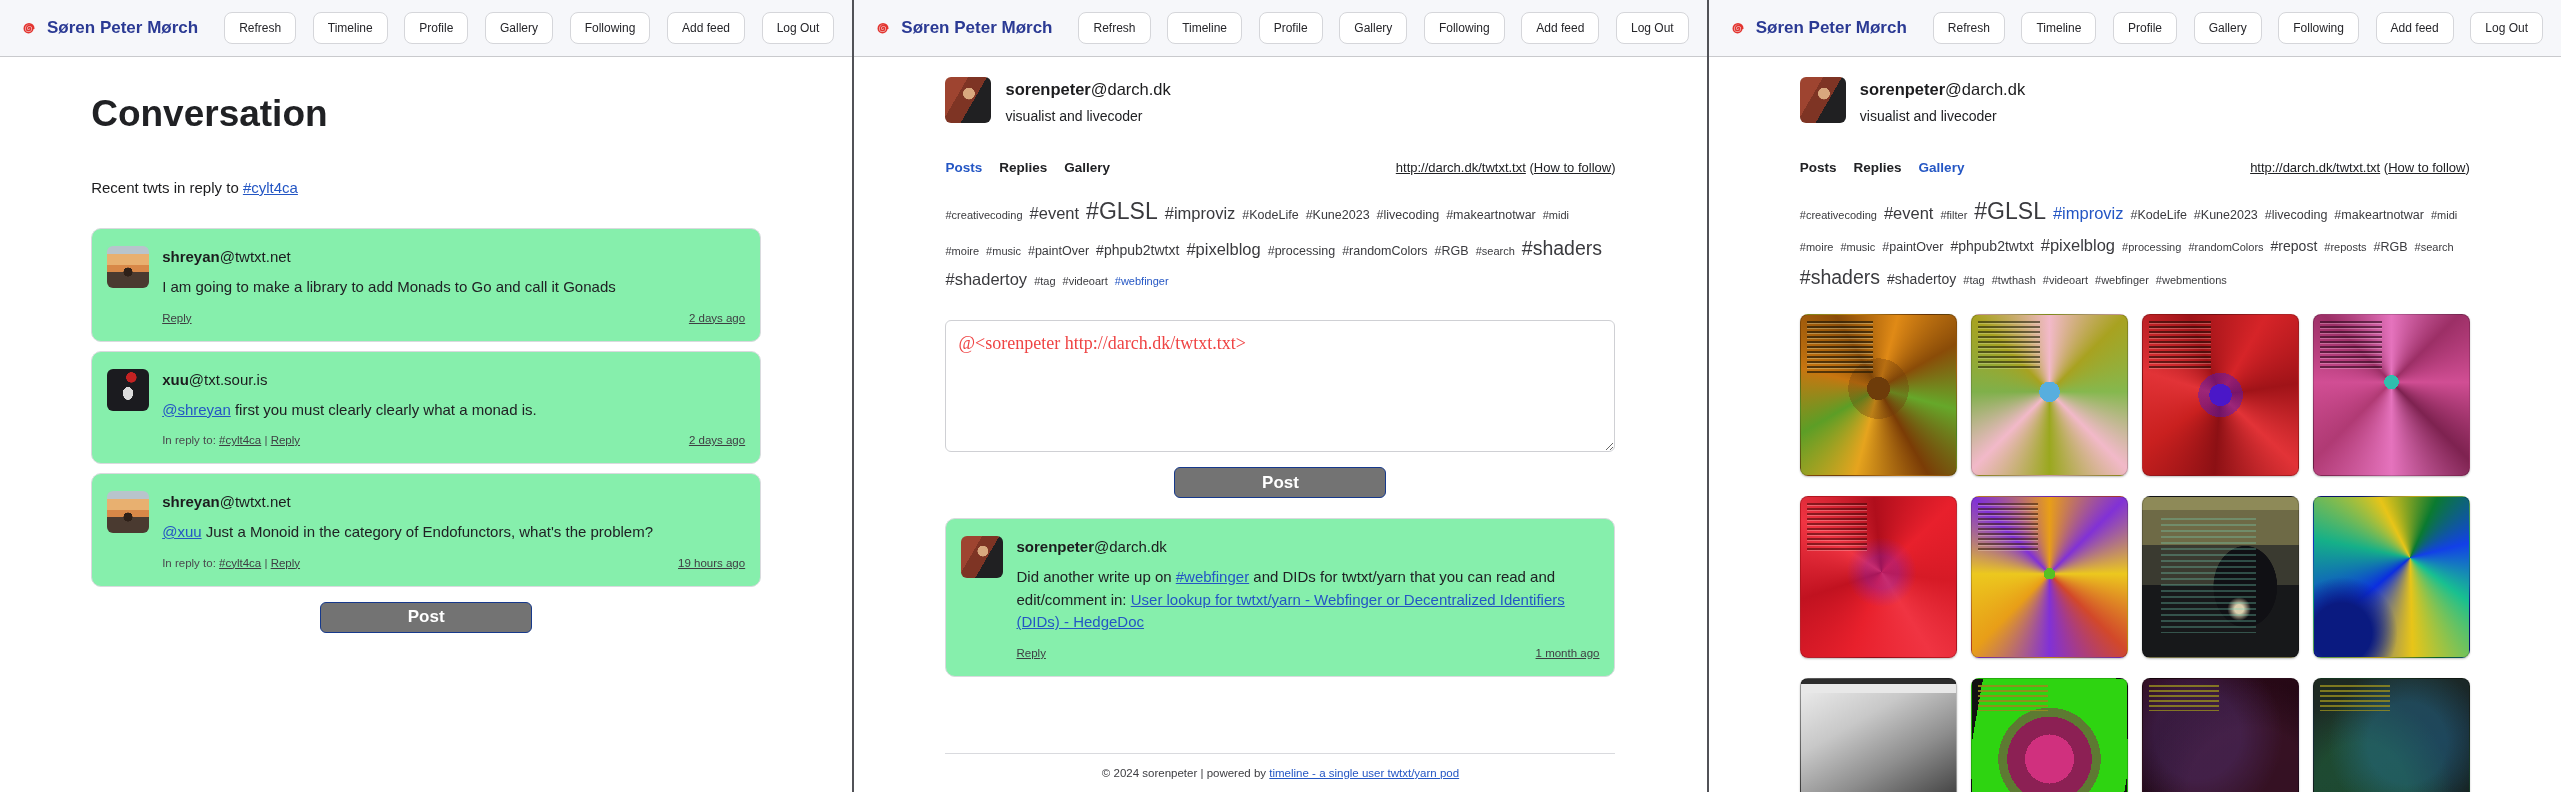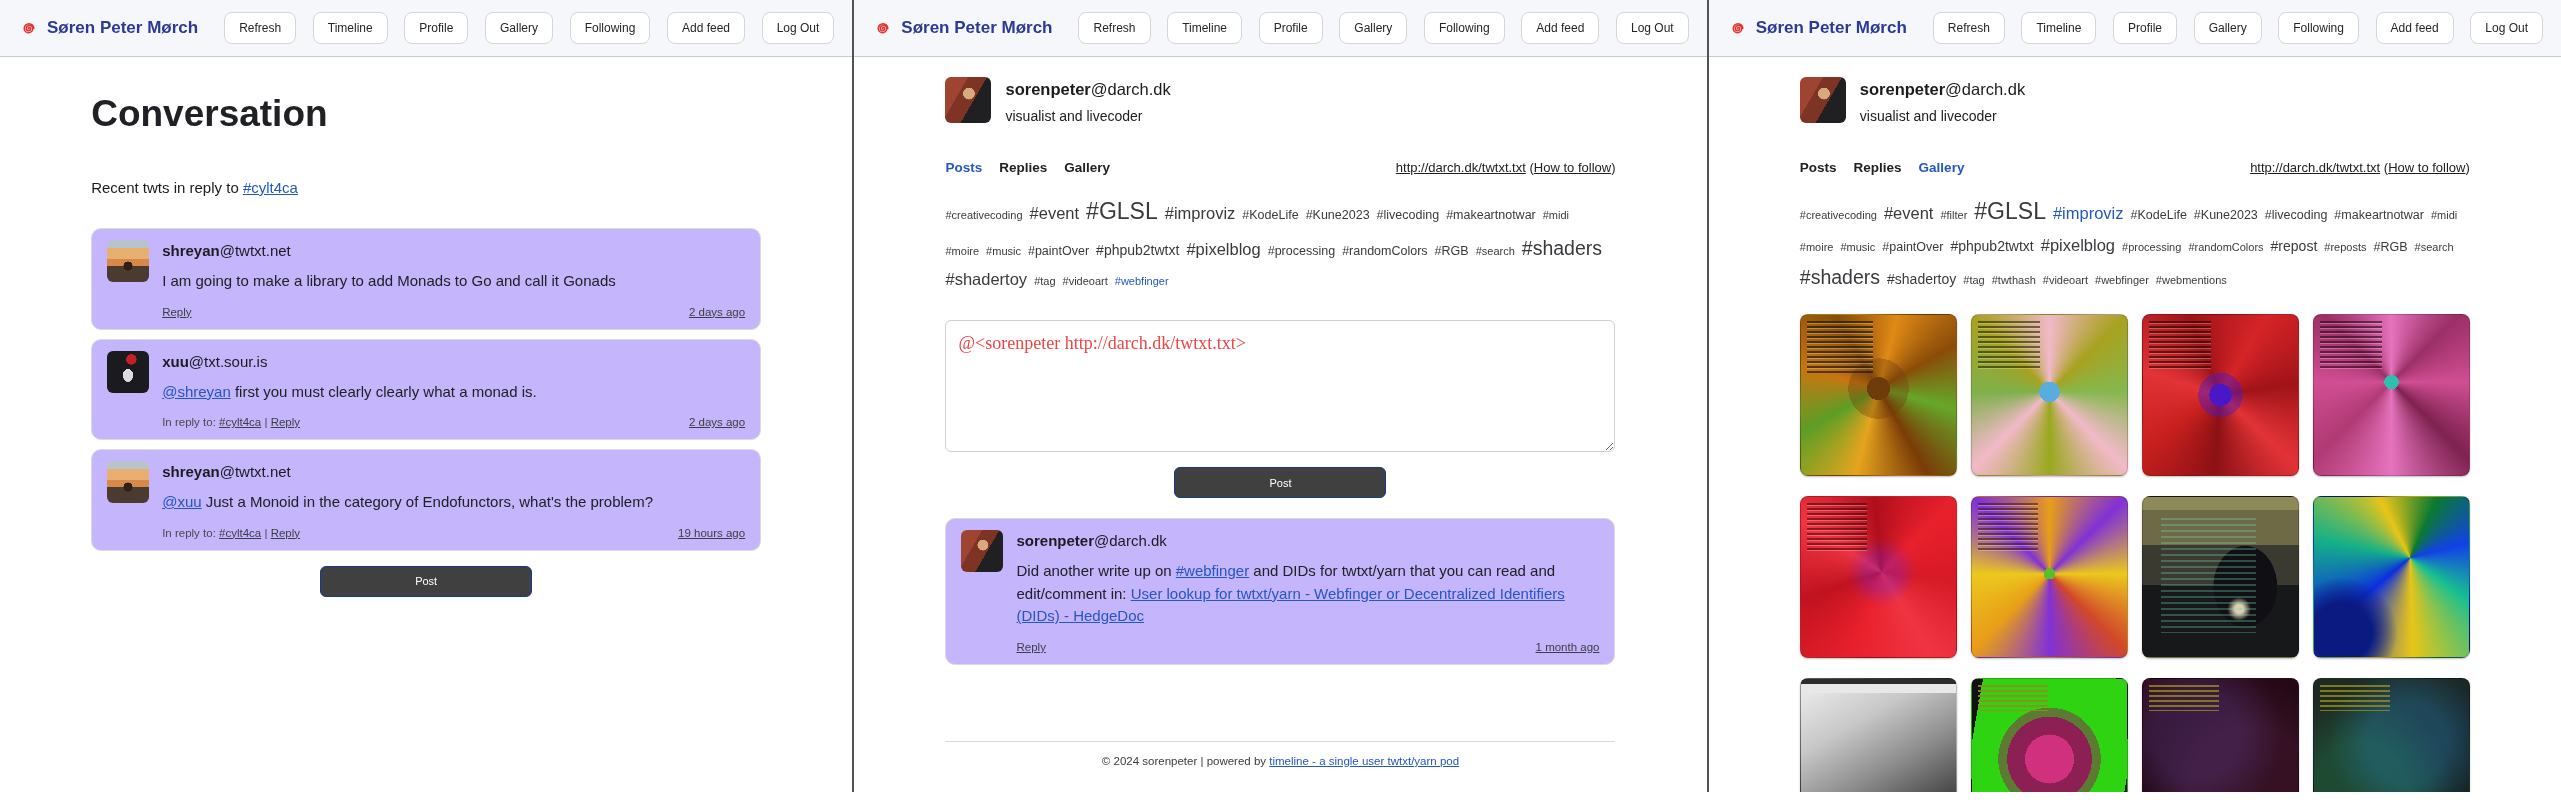--- a/index.html
+++ b/index.html
@@ -23,34 +23,34 @@
   .container{width:670px;margin:0 auto}
 
   
   .link{color:#2456c4;text-decoration:underline;cursor:pointer}
   .meta-link{color:#3e3e42;text-decoration:underline;cursor:pointer}
 
   
   .conv-title{font-size:37px;font-weight:bold;color:#202124;margin-top:36px}
   .conv-sub{font-size:15px;margin-top:44px;color:#1c1c1e}
   .twt-list{margin-top:32px}
-  .twt{border:1px solid #d9dade;border-radius:10px;padding:11px 15px;
-       display:flex;gap:13px;margin-bottom:9px;background:#c4b5fd}
+  .twt{border:1px solid #d9dade;border-radius:10px;padding:17px 15px;
+       display:flex;gap:13px;margin-bottom:9px;background:#86efac}
   .avatar{width:42px;height:42px;border-radius:6px;flex:none;background:#888}
   .twt-body{flex:1;min-width:0}
   .twt-author{font-size:15px;margin:2px 0 11px;color:#1c1c1e}
   .twt-text{font-size:15px;line-height:1.5;color:#202124}
   .twt-foot{display:flex;justify-content:space-between;align-items:baseline;
             margin-top:13px;font-size:11.5px;color:#4a4a4e}
   .composer{margin-top:14px}
   textarea{display:block;width:100%;height:94px;border:1px solid #cfd0d4;border-radius:6px;
            padding:10px 12px;font-size:18px;color:#ef4444;line-height:1.4;
            font-family:Liberation Serif, serif}
-  .post-btn{display:block;margin:15px auto 0;width:212px;height:31px;background:#404040;
-            color:#fff;font-weight:normal;font-size:11px;border:1px solid #16398c;
+  .post-btn{display:block;margin:15px auto 0;width:212px;height:31px;background:#737373;
+            color:#fff;font-weight:bold;font-size:17px;border:1px solid #16398c;
             border-radius:6px;cursor:pointer;font-family:"Liberation Sans",sans-serif}
 
   
   .profile-head{display:flex;gap:14px;margin-top:20px;align-items:flex-start}
   .profile-head .avatar{width:46px;height:46px}
   .profile-name{font-size:16.5px;margin:3px 0 9px}
   .profile-bio{font-size:14px;color:#202124}
   .tabs-row{display:flex;justify-content:space-between;align-items:baseline;
             margin-top:36px;font-size:13.5px;font-weight:bold}
   .tabs{display:flex;gap:17px}

